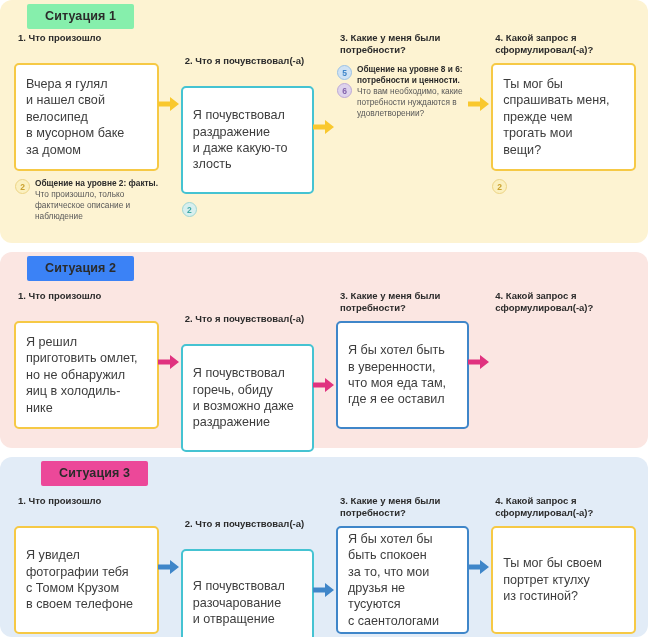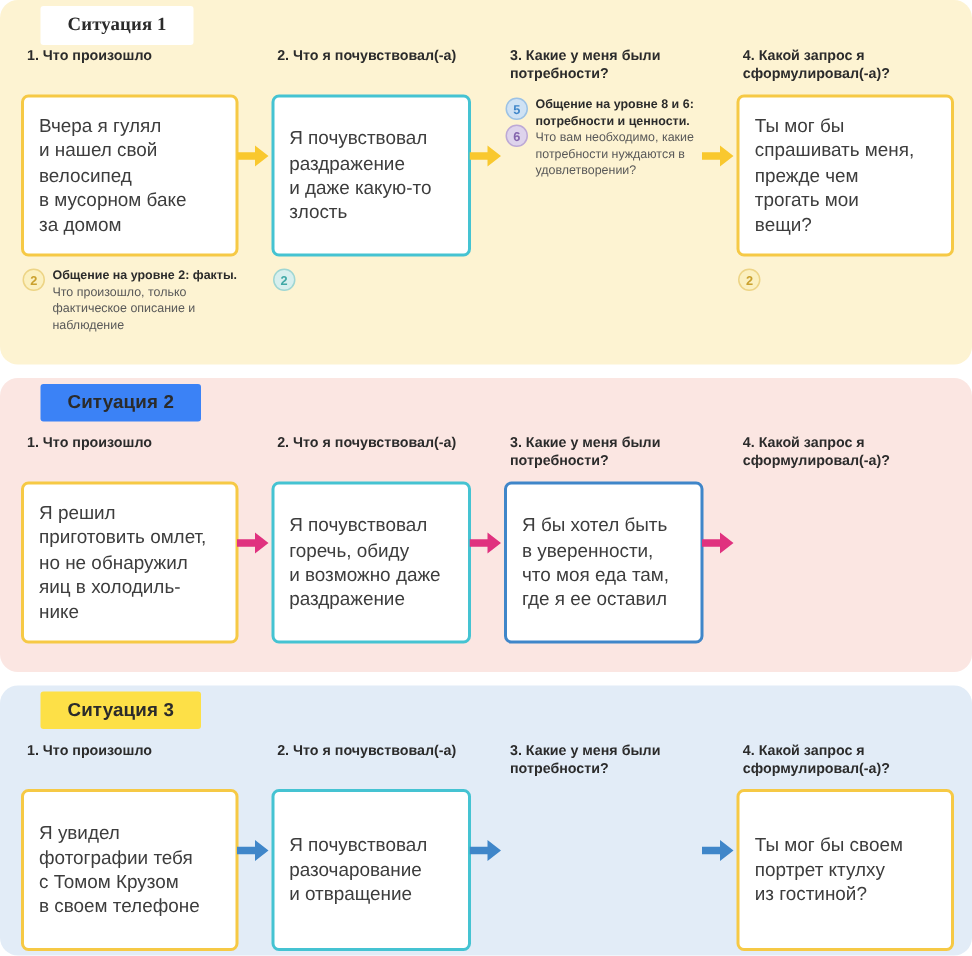--- a/index.html
+++ b/index.html
@@ -39,44 +39,44 @@
     font-size: 12.5px;
     font-weight: bold;
     color: #2b2b2b;
     padding: 5px 18px 6px 18px;
     border-radius: 2px;
     letter-spacing: 0.1px;
     position: absolute;
     left: 27px;
     top: 4px;
   }
-  .sit-badge.s1 { background: #ffffff; font-family: Liberation Serif, serif; }
+  .sit-badge.s1 { background: #86efac; }
   .sit-badge.s2 { background: #3b82f6; }
-  .sit-badge.s3 { background: #fde047; }
+  .sit-badge.s3 { background: #ec4899; margin-left: 14px; }
 
   
   .cols {
     position: absolute;
     left: 0;
     right: 0;
     display: flex;
     box-sizing: border-box;
     padding: 0 6px 0 14px;
   }
   .cols.s1 { top: 32px; }
   .cols.s2 { top: 38px; }
   .cols.s3 { top: 38px; }
 
   .col {
     position: relative;
     box-sizing: border-box;
     padding-right: 22px;
   }
   .col.c1 { width: 172px; }
-  .col.c2 { width: 160px; }
+  .col.c2 { width: 160px; margin-top: 23px; }
   .col.c3 { width: 160px; }
   .col.c4 { width: 156px; padding-right: 6px; }
 
   .col-head {
     font-size: 9.5px;
     font-weight: bold;
     color: #2b2b2b;
     line-height: 1.28;
     margin: 0 0 6px 4px;
     min-height: 25px;
@@ -307,20 +307,25 @@
 и отвращение</div>
         <div class="arrow" style="top:63px">
           <svg viewBox="0 0 22 18">
               <path d="M0 6.5 H12 V2 L21 9 L12 16 V11.5 H0 Z" fill="#3f86c9"></path>
             </svg>
         </div>
       </div>
       <div class="col c3">
         <div class="col-head">3. Какие у меня были
 потребности?</div>
+        <div class="card blue">Я бы хотел бы
+быть спокоен
+за то, что мои
+друзья не тусуются
+с саентологами</div>
         <div class="arrow" style="top:63px">
           <svg viewBox="0 0 22 18">
               <path d="M0 6.5 H12 V2 L21 9 L12 16 V11.5 H0 Z" fill="#3f86c9"></path>
             </svg>
         </div>
       </div>
       <div class="col c4">
         <div class="col-head">4. Какой запрос
 я сформулировал(-а)?</div>
         <div class="card yellow">Ты мог бы своем

